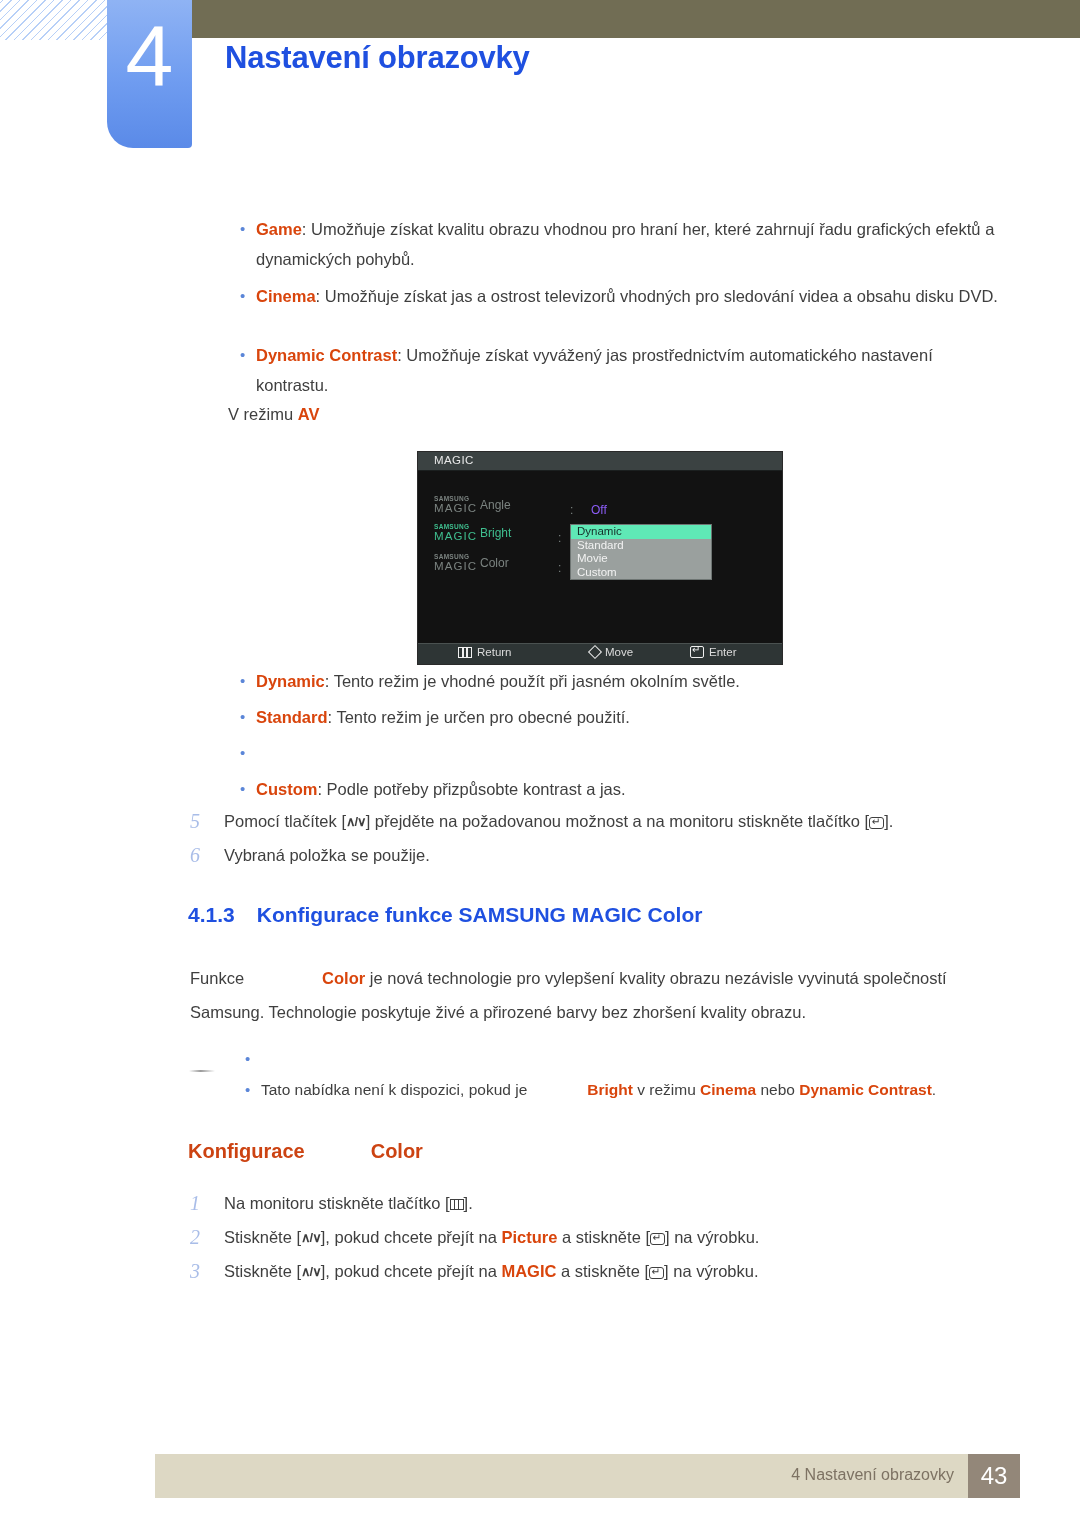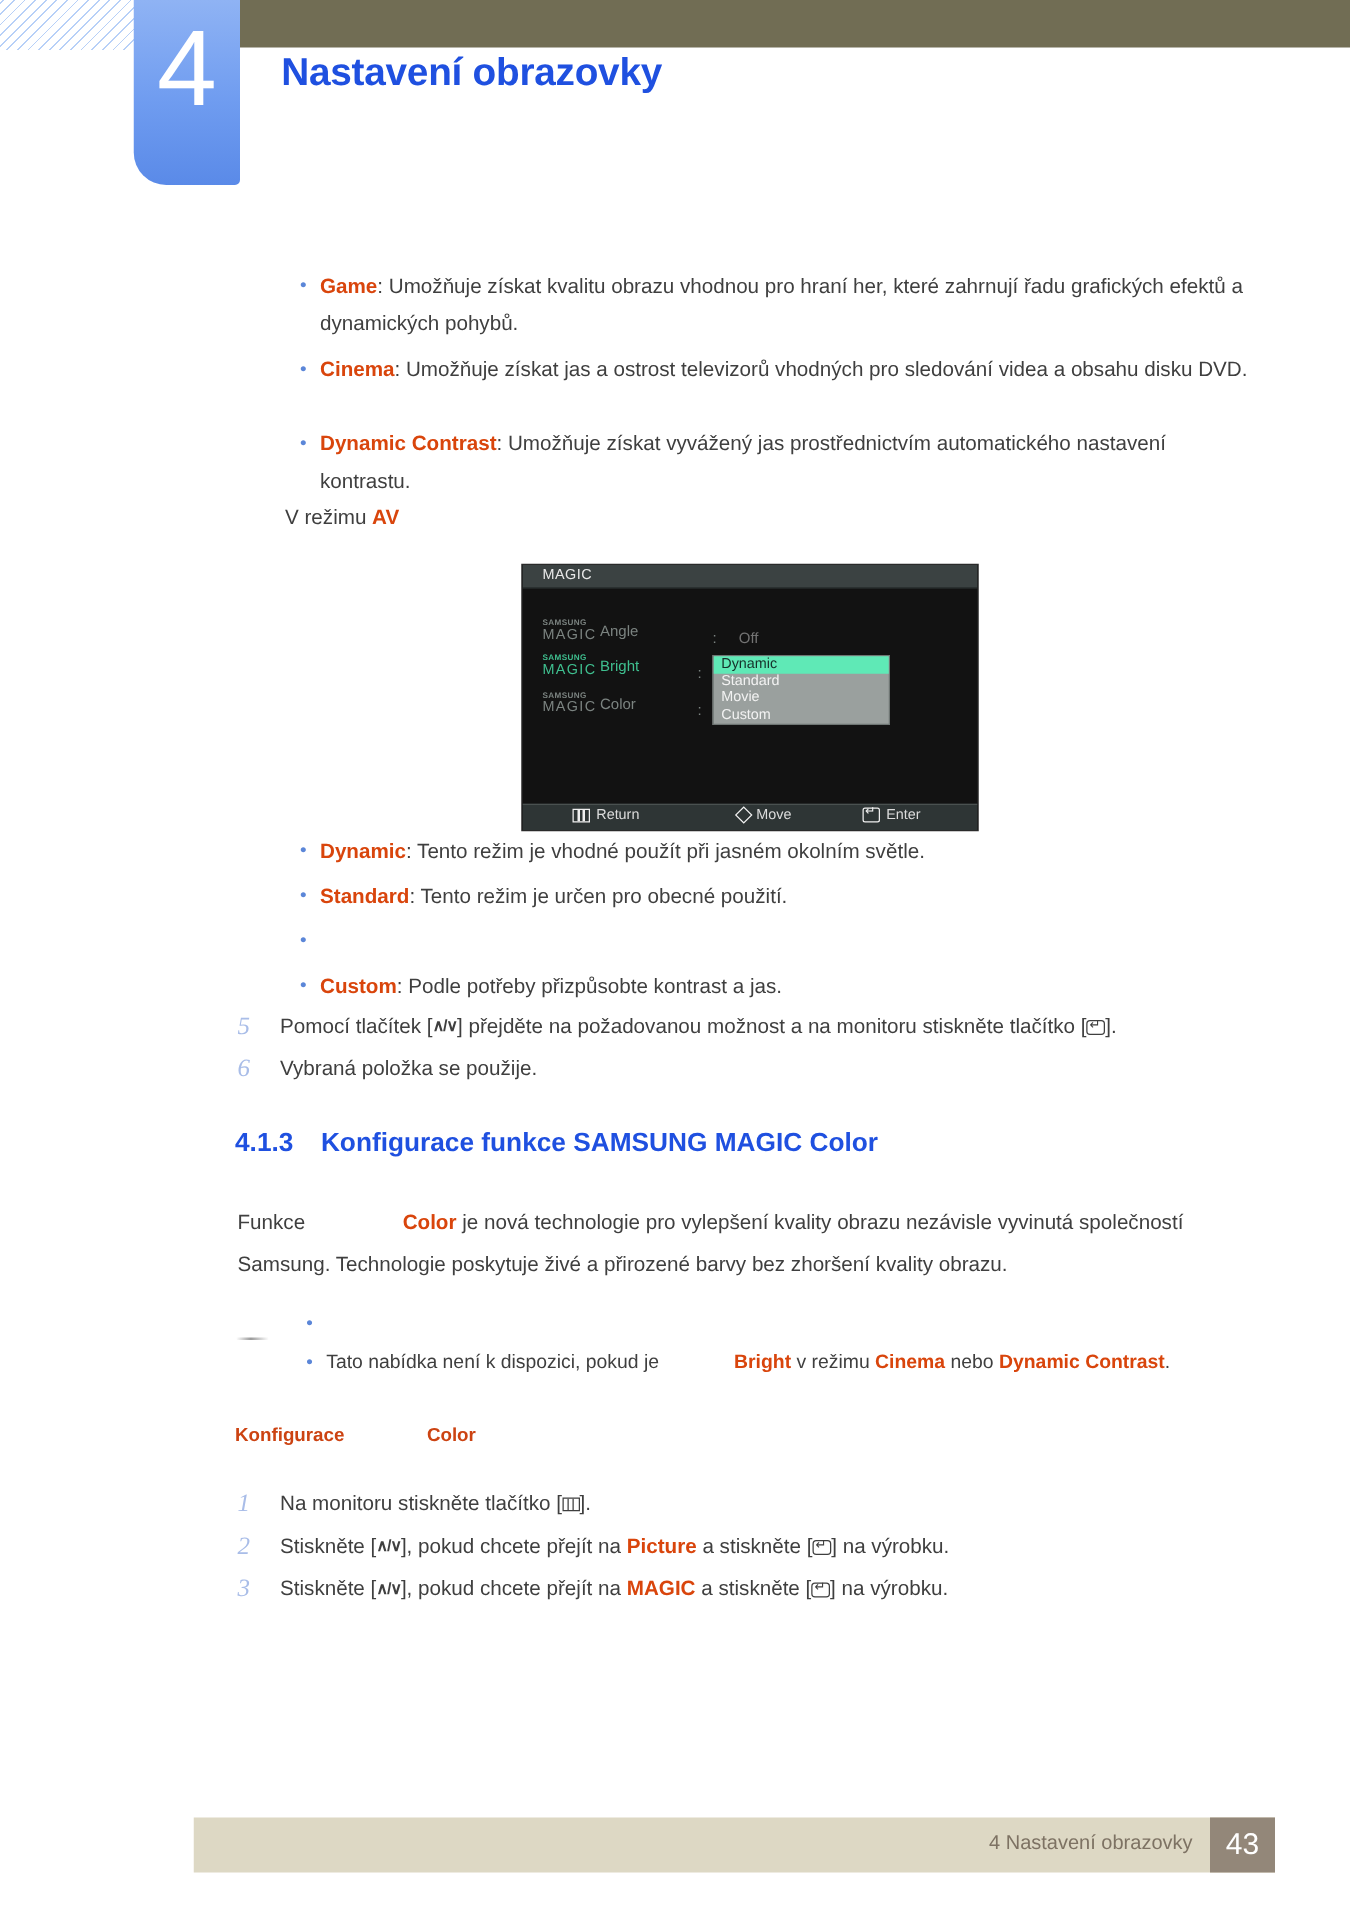--- a/index.html
+++ b/index.html
@@ -154,21 +154,21 @@
   .row-dim .smagic, .row-dim .osd-label { color: #7b8380; }
   .row-on .smagic, .row-on .osd-label { color: #3fbf8f; }
   .osd-colon {
     position: absolute;
     font-size: 12px;
     color: #7b8380;
   }
   .osd-value {
     position: absolute;
     font-size: 12px;
-    color: #737373;
+    color: #8b5cf6;
   }
   .osd-dropdown {
     position: absolute;
     left: 152px; top: 72px;
     width: 140px;
     background: #9aa09e;
     border: 1px solid #6e7573;
     padding: 0;
   }
   .dd-item {
@@ -323,21 +323,21 @@
   .note-dash {
     position: absolute;
     left: 189px; top: 1070px;
     width: 26px; height: 2px;
     background: linear-gradient(90deg, rgba(160,160,160,0) 0%, #9a9a9a 45%, rgba(160,160,160,0) 100%);
   }
 
   .orange-head {
     position: absolute;
     left: 188px; top: 1140px;
-    font-size: 15px;
+    font-size: 20px;
     font-weight: bold;
     color: #cc4312;
     white-space: nowrap;
   }
   .orange-head .gap { display: inline-block; width: 66px; }
 
   
   .page-footer {
     position: absolute;
     left: 155px; bottom: 14px;

